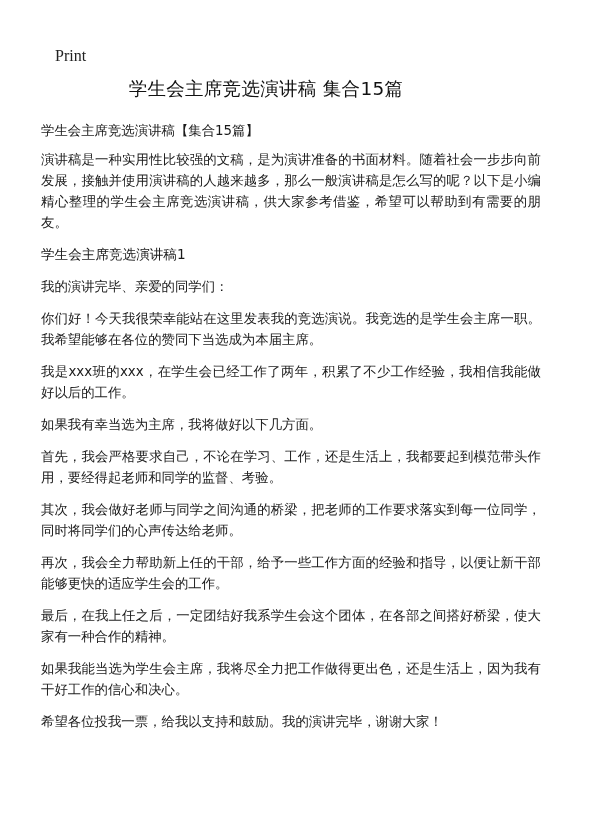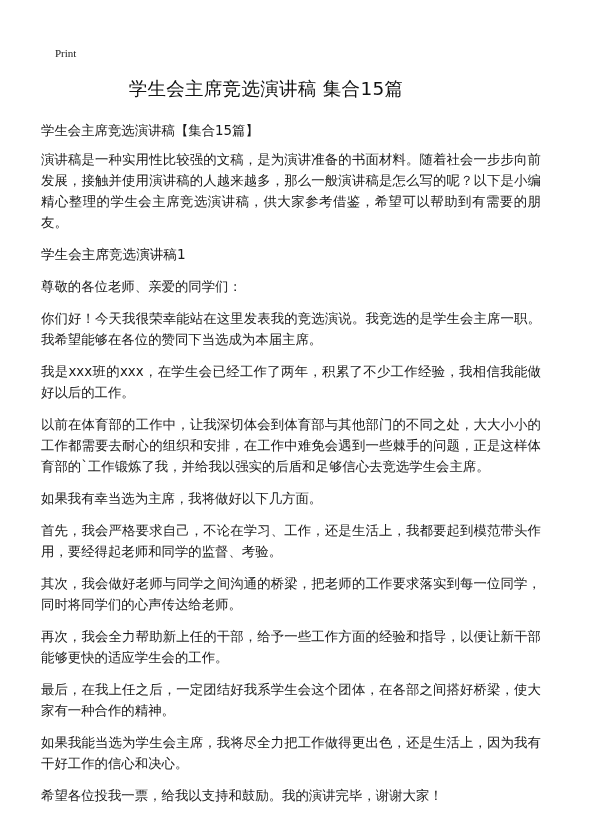--- a/index.html
+++ b/index.html
@@ -2,21 +2,21 @@
 <html><head>
   <meta charset="utf-8">
   <style>
     html, body { margin: 0; padding: 0; background: #ffffff; }
     body {
       width: 600px; height: 828px; overflow: hidden; position: relative;
       font-family: "DejaVu Sans", sans-serif; color: #1a1a1a;
     }
     .print-label {
       position: absolute; left: 55px; top: 47px;
-      font-family: "Liberation Serif", serif; font-size: 11px; color: #222;
+      font-family: "Liberation Serif", serif; font-size: 16px; color: #222;
     }
     .doc-title {
       position: absolute; left: 0; width: 532px; top: 76px;
       text-align: center; font-size: 18.5px; color: #111; letter-spacing: 0.3px;
     }
     .content {
       position: absolute; left: 41px; top: 120px; width: 500px;
       font-size: 13.4px; line-height: 21px;
     }
     .subtitle { margin: 0 0 8px 0; }
@@ -27,24 +27,23 @@
 <body>
 
 <div class="print-label">Print</div>
 
 <div class="doc-title">学生会主席竞选演讲稿 集合15篇</div>
 
 <div class="content">
   <p class="subtitle">学生会主席竞选演讲稿【集合15篇】</p>
   <p class="para">演讲稿是一种实用性比较强的文稿，是为演讲准备的书面材料。随着社会一步步向前发展，接触并使用演讲稿的人越来越多，那么一般演讲稿是怎么写的呢？以下是小编精心整理的学生会主席竞选演讲稿，供大家参考借鉴，希望可以帮助到有需要的朋友。</p>
   <p class="section-heading">学生会主席竞选演讲稿1</p>
-  <p class="para">尊敬的各位老师、亲爱的同学们：</p>
+  <p class="para">我的演讲完毕、亲爱的同学们：</p>
   <p class="para">你们好！今天我很荣幸能站在这里发表我的竞选演说。我竞选的是学生会主席一职。我希望能够在各位的赞同下当选成为本届主席。</p>
   <p class="para">我是xxx班的xxx，在学生会已经工作了两年，积累了不少工作经验，我相信我能做好以后的工作。</p>
-  <p class="para">以前在体育部的工作中，让我深切体会到体育部与其他部门的不同之处，大大小小的工作都需要去耐心的组织和安排，在工作中难免会遇到一些棘手的问题，正是这样体育部的`工作锻炼了我，并给我以强实的后盾和足够信心去竞选学生会主席。</p>
   <p class="para">如果我有幸当选为主席，我将做好以下几方面。</p>
   <p class="para">首先，我会严格要求自己，不论在学习、工作，还是生活上，我都要起到模范带头作用，要经得起老师和同学的监督、考验。</p>
   <p class="para">其次，我会做好老师与同学之间沟通的桥梁，把老师的工作要求落实到每一位同学，同时将同学们的心声传达给老师。</p>
   <p class="para">再次，我会全力帮助新上任的干部，给予一些工作方面的经验和指导，以便让新干部能够更快的适应学生会的工作。</p>
   <p class="para">最后，在我上任之后，一定团结好我系学生会这个团体，在各部之间搭好桥梁，使大家有一种合作的精神。</p>
   <p class="para">如果我能当选为学生会主席，我将尽全力把工作做得更出色，还是生活上，因为我有干好工作的信心和决心。</p>
   <p class="para">希望各位投我一票，给我以支持和鼓励。我的演讲完毕，谢谢大家！</p>
 </div>
 
 </body></html>

